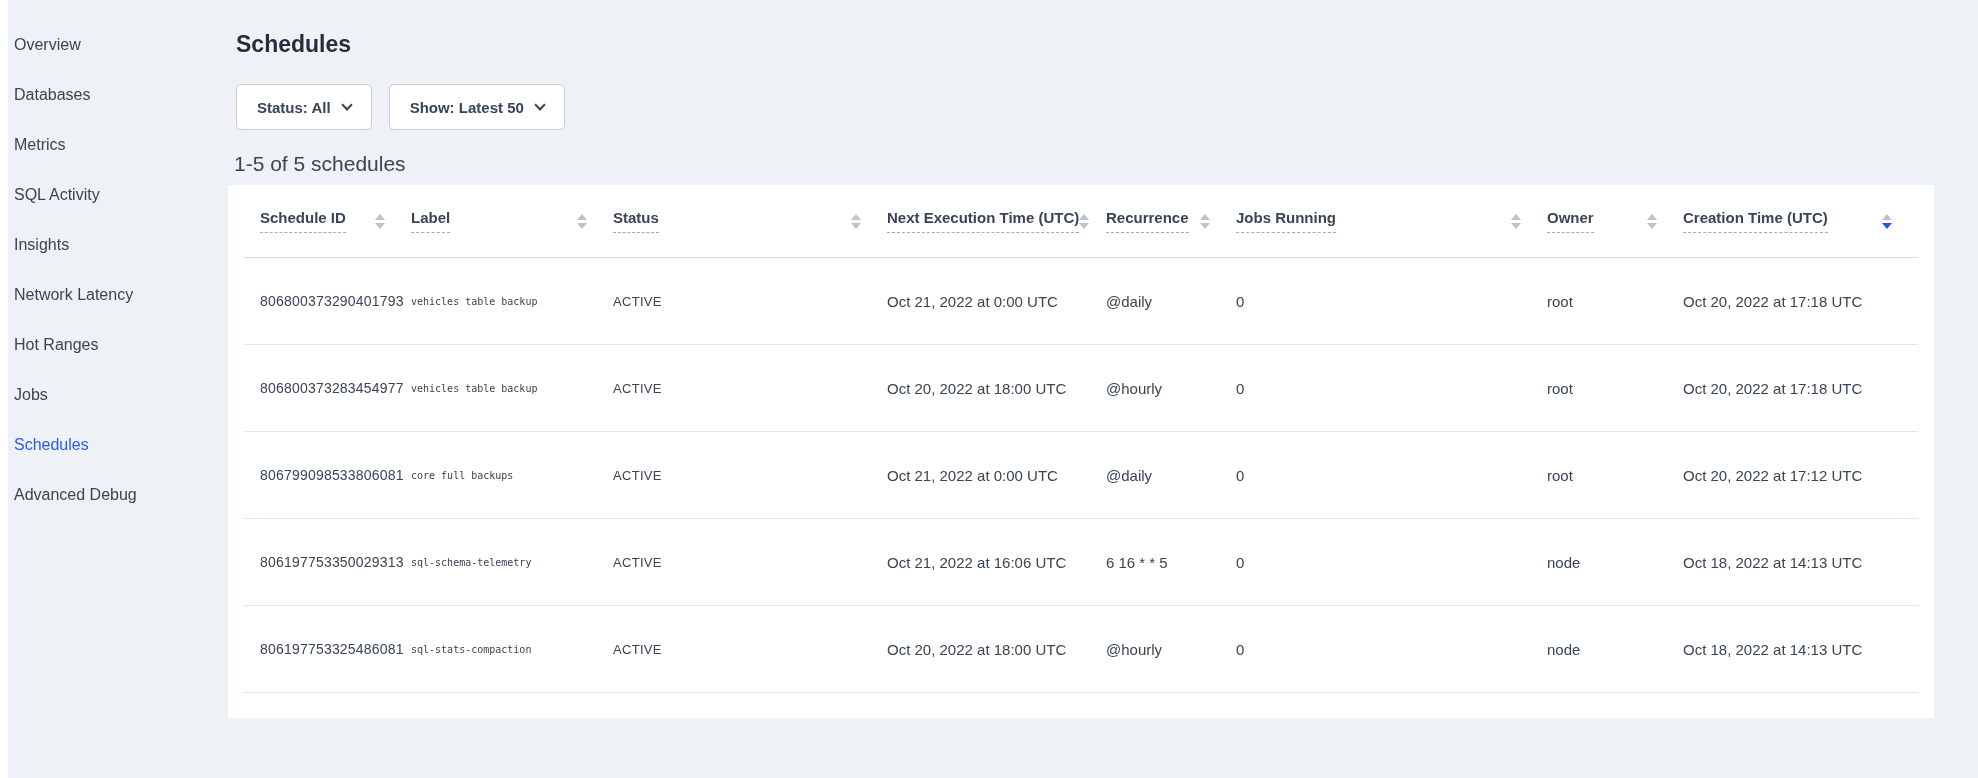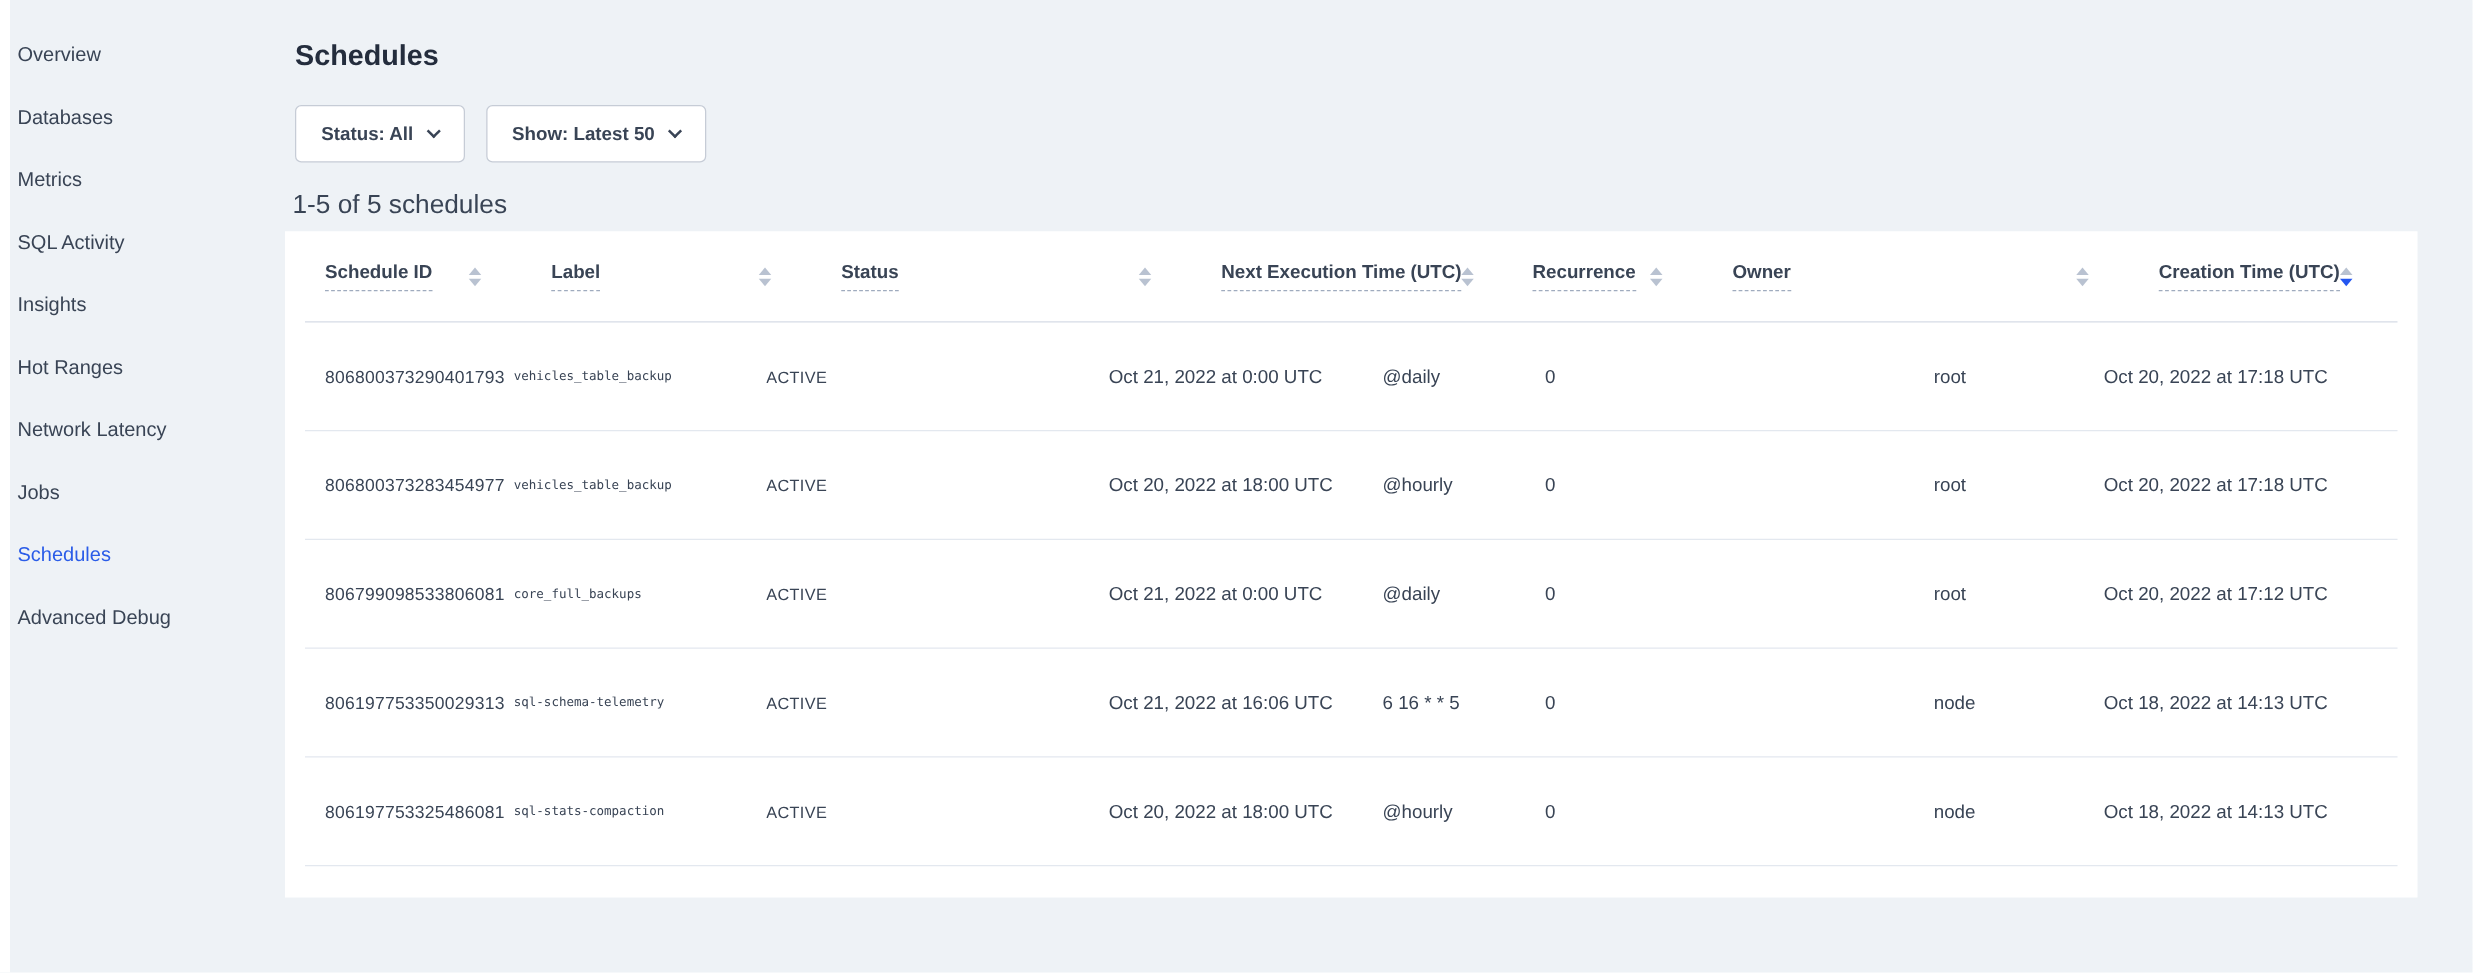--- a/index.html
+++ b/index.html
@@ -52,21 +52,21 @@
   
   .card {
     margin-top:11px; width:1706px; height:533px;
     background:#ffffff; padding:0 16px;
   }
   .thead, .row {
     display:grid;
     grid-template-columns:167px 202px 274px 219px 130px 311px 136px 1fr;
     align-items:center;
   }
-  .thead { height:73px; border-bottom:1px solid #d6dce6;gap:30px; }
+  .thead { height:73px; border-bottom:1px solid #d6dce6; }
   .th {
     display:flex; align-items:center; justify-content:space-between;
     padding-right:26px; font-size:15px; font-weight:700; color:#394455;
     cursor:pointer;
   }
   .th:first-child { padding-left:16px; }
   .th-label { border-bottom:1px dashed #9fabbe; padding-bottom:6px; white-space:nowrap; }
   .sort-icon { display:flex; flex-direction:column; gap:3px; flex:0 0 auto; }
   .tri-up    { width:0; height:0; border-left:5px solid transparent; border-right:5px solid transparent; border-bottom:6px solid #b9c2d1; }
   .tri-down  { width:0; height:0; border-left:5px solid transparent; border-right:5px solid transparent; border-top:6px solid #b9c2d1; }
@@ -82,22 +82,22 @@
 <body>
 
 <div class="left-strip"></div>
 
 <nav class="sidebar">
     <div class="side-item">Overview</div>
     <div class="side-item">Databases</div>
     <div class="side-item">Metrics</div>
     <div class="side-item">SQL Activity</div>
     <div class="side-item">Insights</div>
+    <div class="side-item">Network Latency</div>
     <div class="side-item">Hot Ranges</div>
-    <div class="side-item">Network Latency</div>
     <div class="side-item">Jobs</div>
     <div class="side-item active">Schedules</div>
     <div class="side-item">Advanced Debug</div>
   </nav>
 
 <div class="main">
   <h1 class="page-title">Schedules</h1>
 
   <div class="filters">
     <div class="filter-btn">
@@ -143,20 +143,27 @@
           </span>
         </div>
         <div class="th">
           <span class="th-label">Recurrence</span>
           <span class="sort-icon">
             <span class="tri-up"></span>
             <span class="tri-down"></span>
           </span>
         </div>
         <div class="th">
+          <span class="th-label">Jobs Running</span>
+          <span class="sort-icon">
+            <span class="tri-up"></span>
+            <span class="tri-down"></span>
+          </span>
+        </div>
+        <div class="th">
           <span class="th-label">Owner</span>
           <span class="sort-icon">
             <span class="tri-up"></span>
             <span class="tri-down"></span>
           </span>
         </div>
         <div class="th sort-desc">
           <span class="th-label">Creation Time (UTC)</span>
           <span class="sort-icon">
             <span class="tri-up"></span>

